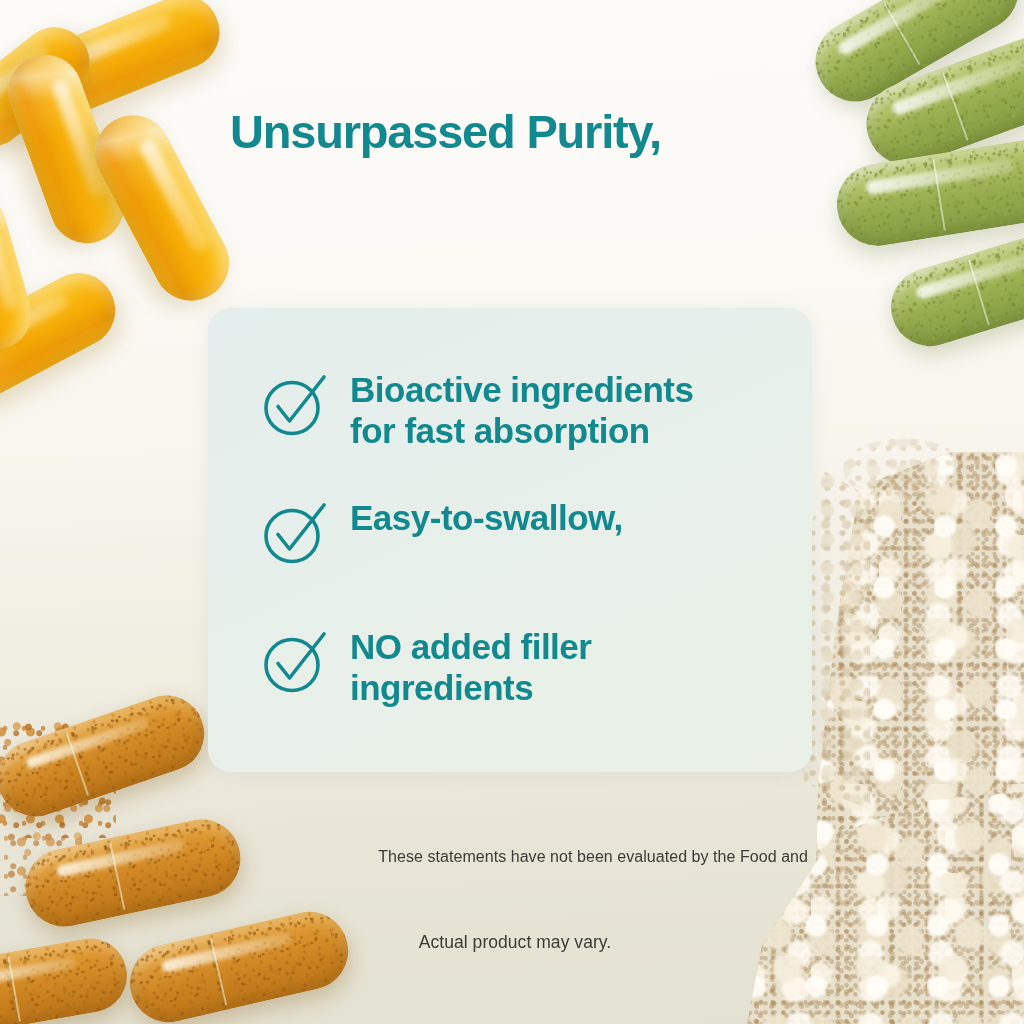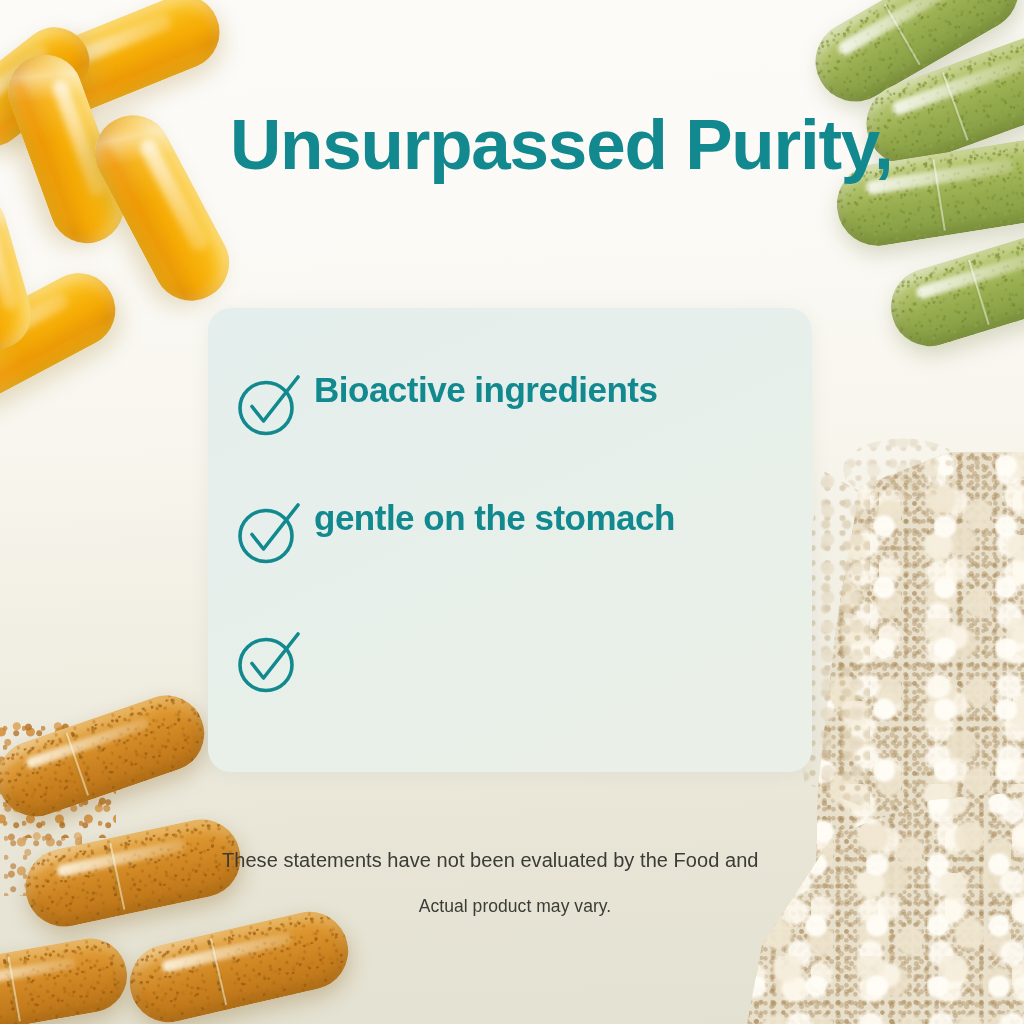--- a/index.html
+++ b/index.html
@@ -178,44 +178,44 @@
       radial-gradient(circle at 70% 60%, rgba(210,192,160,.7) 0 3px, transparent 6px),
       radial-gradient(circle at 50% 20%, rgba(186,160,115,.55) 0 2px, transparent 4px);
     background-size:29px 29px,21px 21px,15px 15px;
   }
 
   
   #headline{
     position:absolute;
     left:230px; top:108px;
     width:600px;
-    font-size:71px;
+    font-size:47px;
     font-weight:bold;
     line-height:1.03;
     letter-spacing:-1.2px;
     color:#12898f;
   }
   #headline .ln{ display:block; white-space:nowrap; }
 
   
   #benefits-card{
     position:absolute;
     left:208px; top:308px;
     width:604px; height:464px;
     border-radius:23px;
     background:linear-gradient(155deg,#e4eeec 0%,#e6efeb 35%,#e9f0e9 65%,#eaf0e7 100%);
     box-shadow:0 2px 18px rgba(120,140,130,.10);
   }
 
   .benefit{
     position:absolute;
-    left:28px;
+    left:54px;
     display:flex;
     align-items:flex-start;
-    gap:12px;
+    gap:22px;
   }
   .benefit:nth-of-type(1){ top:60px; }
   .benefit:nth-of-type(2){ top:188px; }
   .benefit:nth-of-type(3){ top:317px; }
 
   .check-icon{
     flex:0 0 auto;
     width:66px; height:66px;
     margin-top:4px;
     overflow:visible;
@@ -228,30 +228,30 @@
     color:#12898f;
     padding-top:2px;
   }
   .benefit-text .ln{ display:block; white-space:nowrap; }
 
   
   #disclaimer{
     position:absolute;
     left:222px; top:846px;
     width:586px;
-    text-align:left;
-    font-size:20px;
+    text-align:right;
+    font-size:16px;
     line-height:1.43;
     color:#3b3b37;
     letter-spacing:.05px;
   }
   #disclaimer .ln{ display:block; }
   #vary-note{
     position:absolute;
-    left:222px; top:896px;
+    left:222px; top:932px;
     width:586px;
     text-align:center;
     font-size:17.5px;
     color:#3b3b37;
     letter-spacing:.05px;
   }
 </style>
 </head>
 <body>
 
@@ -310,42 +310,47 @@
 
     <div class="benefit">
       <span class="check-icon">
         <svg viewBox="0 0 66 66" width="66" height="66" fill="none" stroke="#12898f" stroke-width="3.6" stroke-linecap="round" stroke-linejoin="round">
           <ellipse cx="30" cy="36" rx="26" ry="25.5"></ellipse>
           <path d="M16 34.5 L27.5 49 L62 5"></path>
         </svg>
       </span>
       <span class="benefit-text">
         <span class="ln">Bioactive ingredients</span>
+        <span class="ln">for fast absorption</span>
       </span>
     </div>
 
     <div class="benefit">
       <span class="check-icon">
         <svg viewBox="0 0 66 66" width="66" height="66" fill="none" stroke="#12898f" stroke-width="3.6" stroke-linecap="round" stroke-linejoin="round">
           <ellipse cx="30" cy="36" rx="26" ry="25.5"></ellipse>
           <path d="M16 34.5 L27.5 49 L62 5"></path>
         </svg>
       </span>
       <span class="benefit-text">
-        <span class="ln">gentle on the stomach</span>
+        <span class="ln">Easy-to-swallow,</span>
       </span>
     </div>
 
     <div class="benefit">
       <span class="check-icon">
         <svg viewBox="0 0 66 66" width="66" height="66" fill="none" stroke="#12898f" stroke-width="3.6" stroke-linecap="round" stroke-linejoin="round">
           <ellipse cx="30" cy="36" rx="26" ry="25.5"></ellipse>
           <path d="M16 34.5 L27.5 49 L62 5"></path>
         </svg>
       </span>
+      <span class="benefit-text">
+        <span class="ln">NO added filler</span>
+        <span class="ln">ingredients</span>
+      </span>
     </div>
 
   </div>
 
   <p id="disclaimer">
     <span class="ln">These statements have not been evaluated by the Food and</span>
   </p>
 
   <p id="vary-note">Actual product may vary.</p>
 

